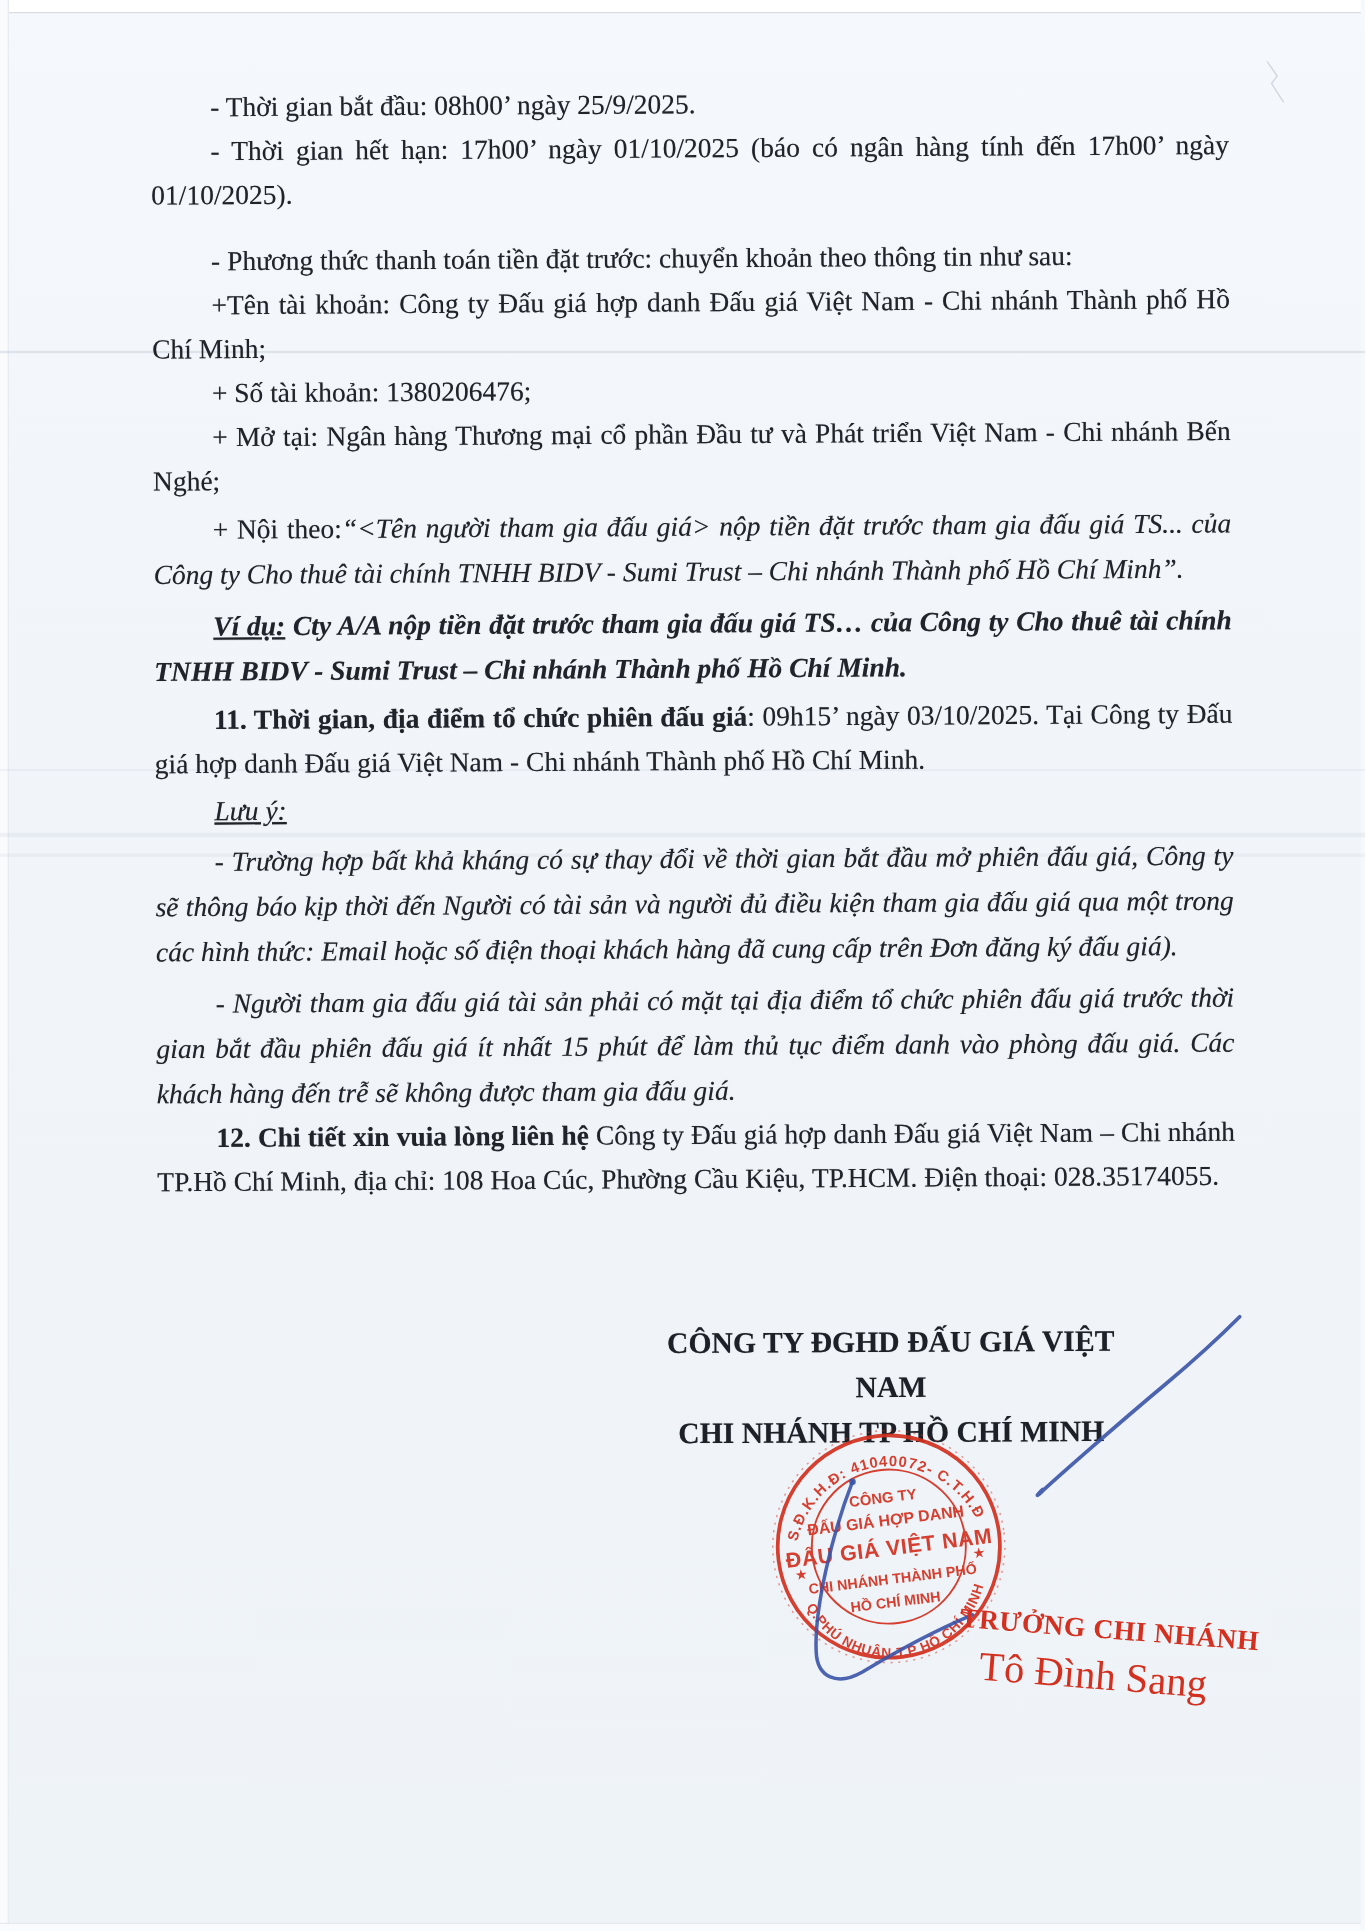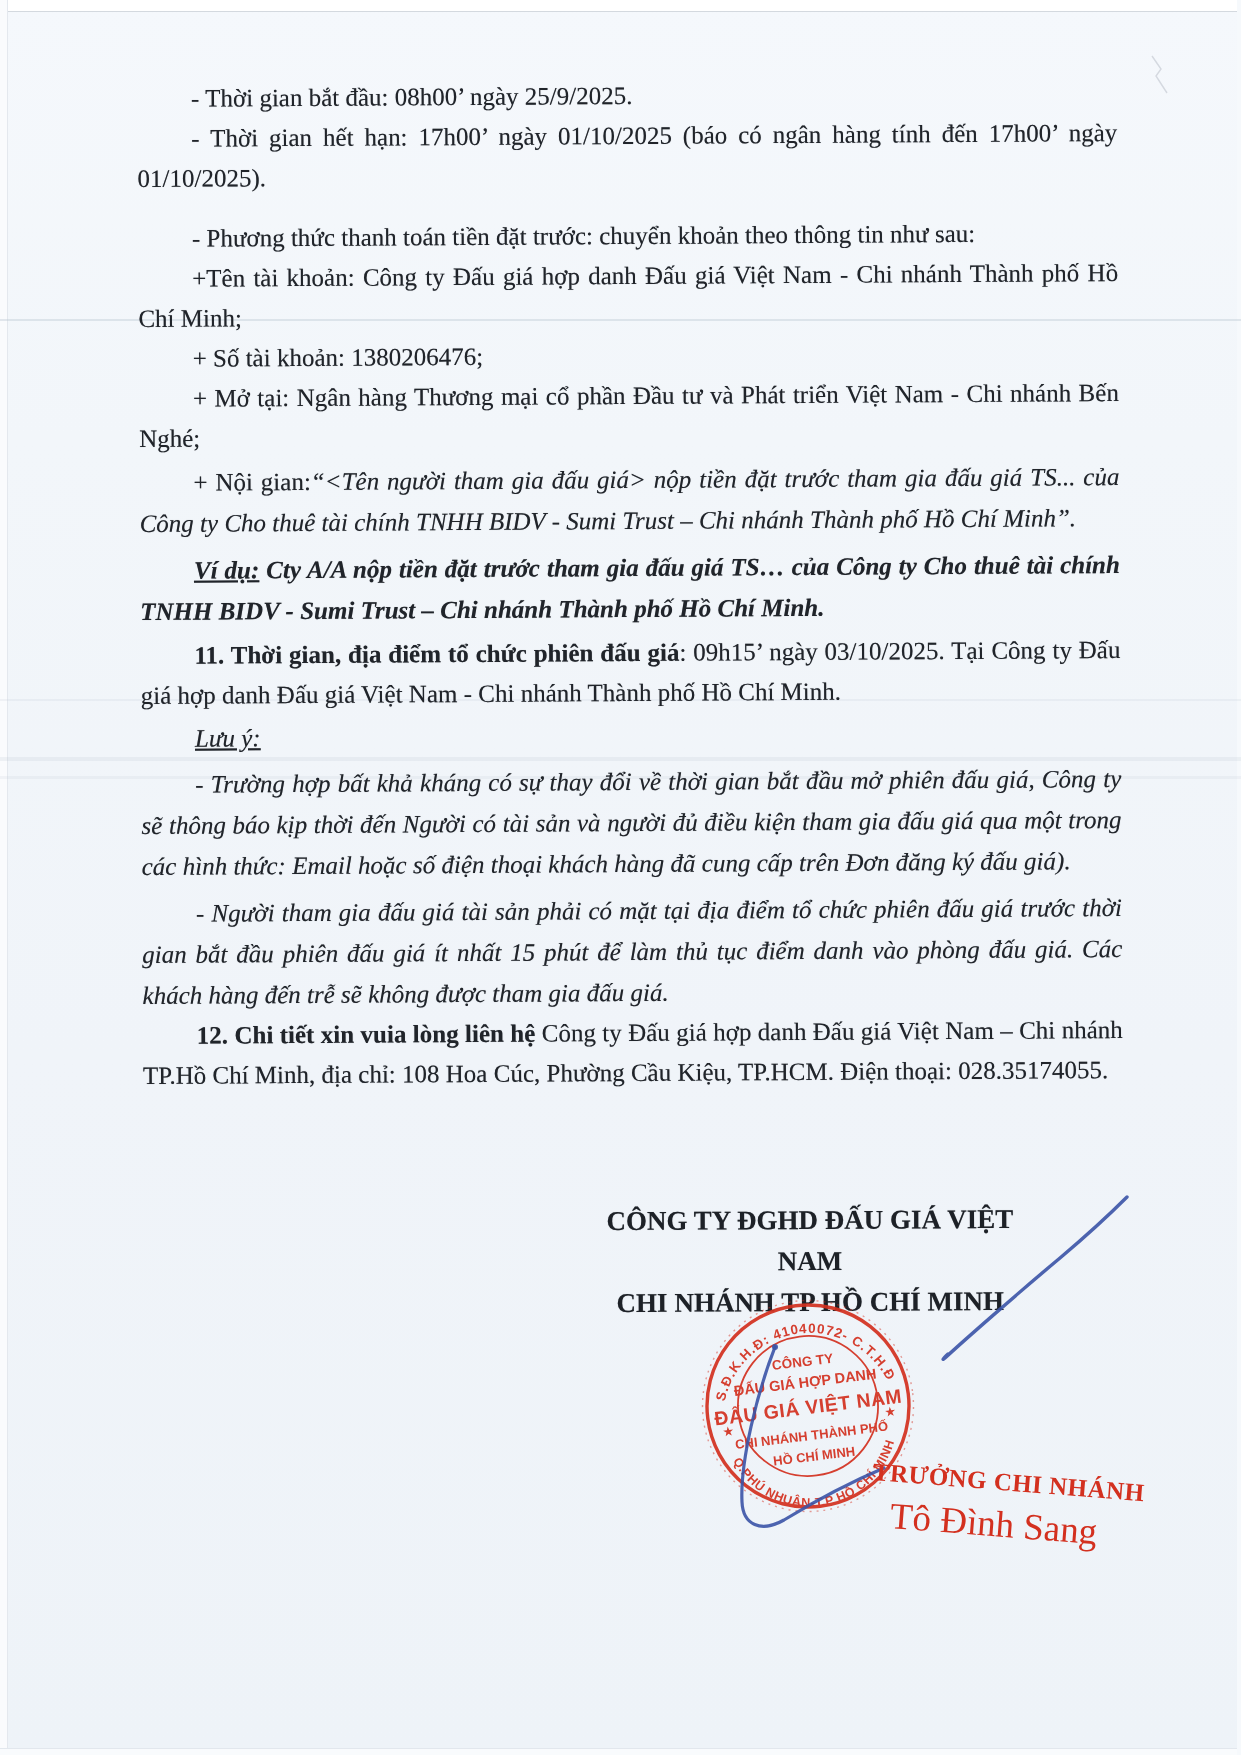--- a/index.html
+++ b/index.html
@@ -82,21 +82,21 @@
     <path d="M 1152 56 l 9 13 l -5 7 l 11 17" fill="none" stroke="#b9c0c8" stroke-width="1.4" opacity="0.55"></path>
   </svg>
 
   <div class="content">
     <p class="para">- Thời gian bắt đầu: 08h00’ ngày 25/9/2025.</p>
     <p class="para">- Thời gian hết hạn: 17h00’ ngày 01/10/2025 (báo có ngân hàng tính đến 17h00’ ngày 01/10/2025).</p>
     <p class="para gap-lg">- Phương thức thanh toán tiền đặt trước: chuyển khoản theo thông tin như sau:</p>
     <p class="para">+Tên tài khoản: Công ty Đấu giá hợp danh Đấu giá Việt Nam - Chi nhánh Thành phố Hồ Chí Minh;</p>
     <p class="para">+ Số tài khoản: 1380206476;</p>
     <p class="para">+ Mở tại: Ngân hàng Thương mại cổ phần Đầu tư và Phát triển Việt Nam - Chi nhánh Bến Nghé;</p>
-    <p class="para gap-3"><span>+ Nội gian:</span><span class="it">“&lt;Tên người tham gia đấu giá&gt; nộp tiền đặt trước tham gia đấu giá TS... của Công ty Cho thuê tài chính TNHH BIDV - Sumi Trust – Chi nhánh Thành phố Hồ Chí Minh”.</span></p>
+    <p class="para gap-3"><span>+ Nội theo:</span><span class="it">“&lt;Tên người tham gia đấu giá&gt; nộp tiền đặt trước tham gia đấu giá TS... của Công ty Cho thuê tài chính TNHH BIDV - Sumi Trust – Chi nhánh Thành phố Hồ Chí Minh”.</span></p>
     <p class="para it b gap-6"><span class="u">Ví dụ:</span><span> Cty A/A nộp tiền đặt trước tham gia đấu giá TS… của Công ty Cho thuê tài chính TNHH BIDV - Sumi Trust – Chi nhánh Thành phố Hồ Chí Minh.</span></p>
     <p class="para gap-4"><span class="b">11. Thời gian, địa điểm tổ chức phiên đấu giá</span><span>: 09h15’ ngày 03/10/2025. Tại Công ty Đấu giá hợp danh Đấu giá Việt Nam - Chi nhánh Thành phố Hồ Chí Minh.</span></p>
     <p class="para it u gap-2">Lưu ý:</p>
     <p class="para it gap-5">- Trường hợp bất khả kháng có sự thay đổi về thời gian bắt đầu mở phiên đấu giá, Công ty sẽ thông báo kịp thời đến Người có tài sản và người đủ điều kiện tham gia đấu giá qua một trong các hình thức: Email hoặc số điện thoại khách hàng đã cung cấp trên Đơn đăng ký đấu giá).</p>
     <p class="para it gap-6">- Người tham gia đấu giá tài sản phải có mặt tại địa điểm tổ chức phiên đấu giá trước thời gian bắt đầu phiên đấu giá ít nhất 15 phút để làm thủ tục điểm danh vào phòng đấu giá. Các khách hàng đến trễ sẽ không được tham gia đấu giá.</p>
     <p class="para"><span class="b">12. Chi tiết xin vuia lòng liên hệ</span><span> Công ty Đấu giá hợp danh Đấu giá Việt Nam – Chi nhánh TP.Hồ Chí Minh, địa chỉ: 108 Hoa Cúc, Phường Cầu Kiệu, TP.HCM. Điện thoại: 028.35174055.</span></p>
   </div>
 
   <div class="sig-head">
     <div>CÔNG TY ĐGHD ĐẤU GIÁ VIỆT NAM</div>

